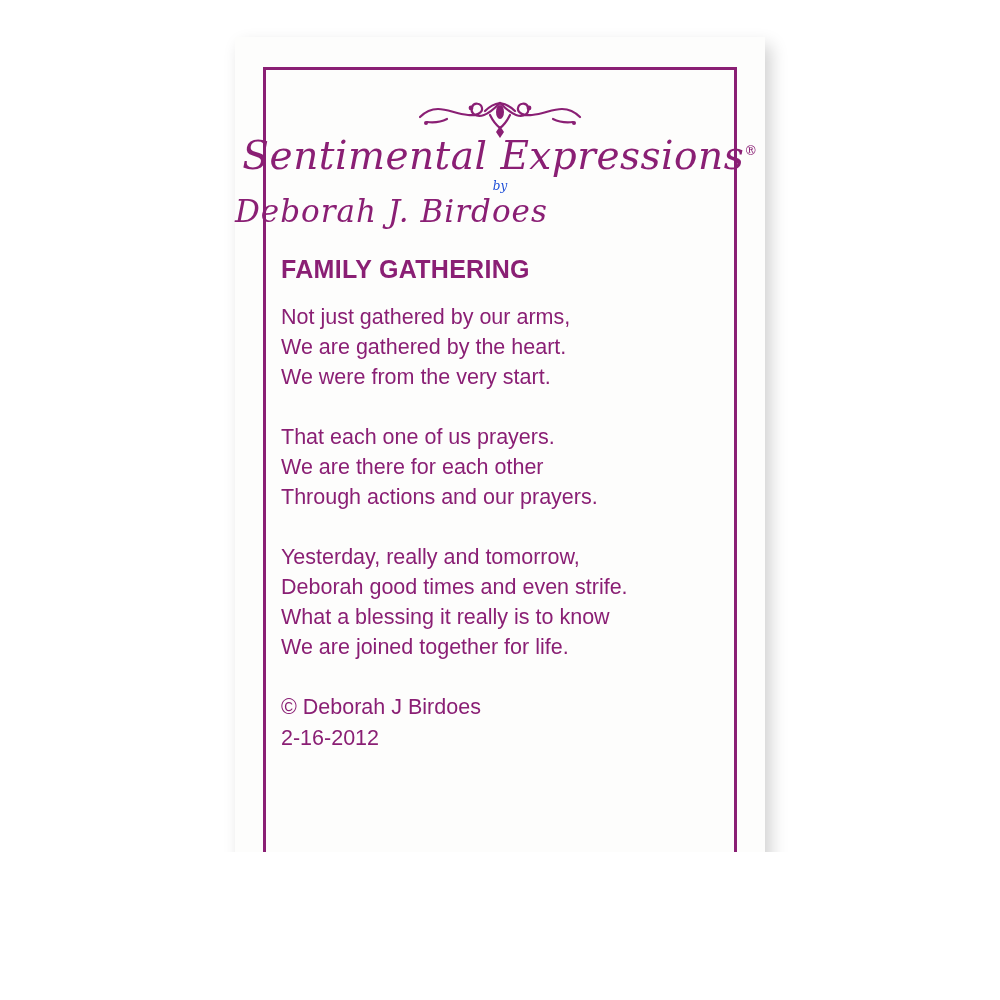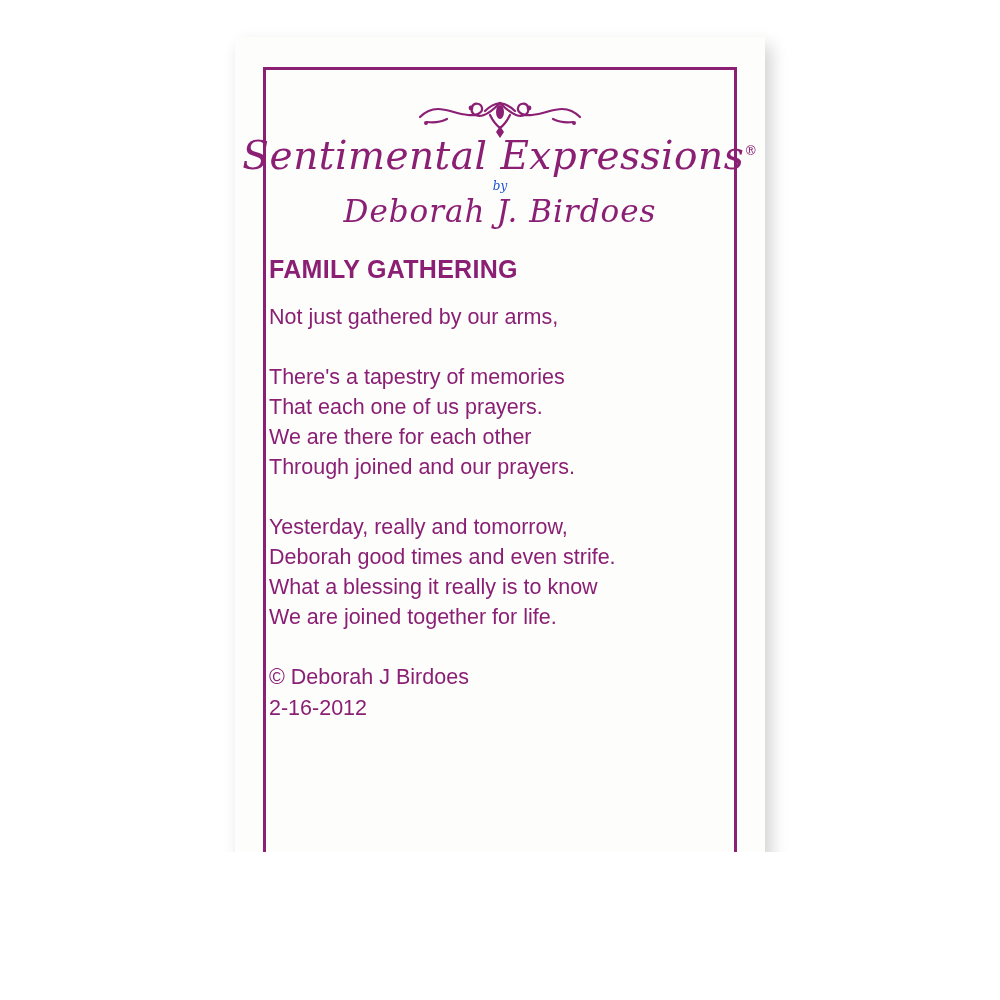--- a/index.html
+++ b/index.html
@@ -89,32 +89,32 @@
     font-family: "DejaVu Serif", "Liberation Serif", serif;
     font-style: italic;
     font-size: 12px;
   }
 
   .author {
     position: absolute;
     left: 0;
     right: 0;
     top: 156px;
-    text-align: center;
+    text-align: left;
     color: #8a1f74;
     font-family: "DejaVu Serif", "Liberation Serif", serif;
     font-style: italic;
     font-size: 31px;
     letter-spacing: 1px;
   }
 
   
   .poem-block {
     position: absolute;
-    left: 34px;
+    left: 46px;
     top: 218px;
     right: 30px;
     color: #8a1f74;
   }
 
   .poem-title {
     font-family: "Liberation Sans", sans-serif;
     font-weight: bold;
     font-size: 25px;
     letter-spacing: 0.3px;
@@ -180,27 +180,28 @@
       <div class="by">by</div>
 
       <div class="author">Deborah J. Birdoes</div>
 
       <div class="poem-block">
 
         <div class="poem-title">FAMILY GATHERING</div>
 
         <div class="stanza">
           <div class="poem-line">Not just gathered by our arms,</div>
+          <div class="poem-line">We are gathered by the heart.</div>
+          <div class="poem-line">We were from the very start.</div>
         </div>
 
         <div class="stanza">
-          <div class="poem-line">There's a tapestry of memories</div>
           <div class="poem-line">That each one of us prayers.</div>
           <div class="poem-line">We are there for each other</div>
-          <div class="poem-line">Through joined and our prayers.</div>
+          <div class="poem-line">Through actions and our prayers.</div>
         </div>
 
         <div class="stanza">
           <div class="poem-line">Yesterday, really and tomorrow,</div>
           <div class="poem-line">Deborah good times and even strife.</div>
           <div class="poem-line">What a blessing it really is to know</div>
           <div class="poem-line">We are joined together for life.</div>
         </div>
 
         <div class="credit">

